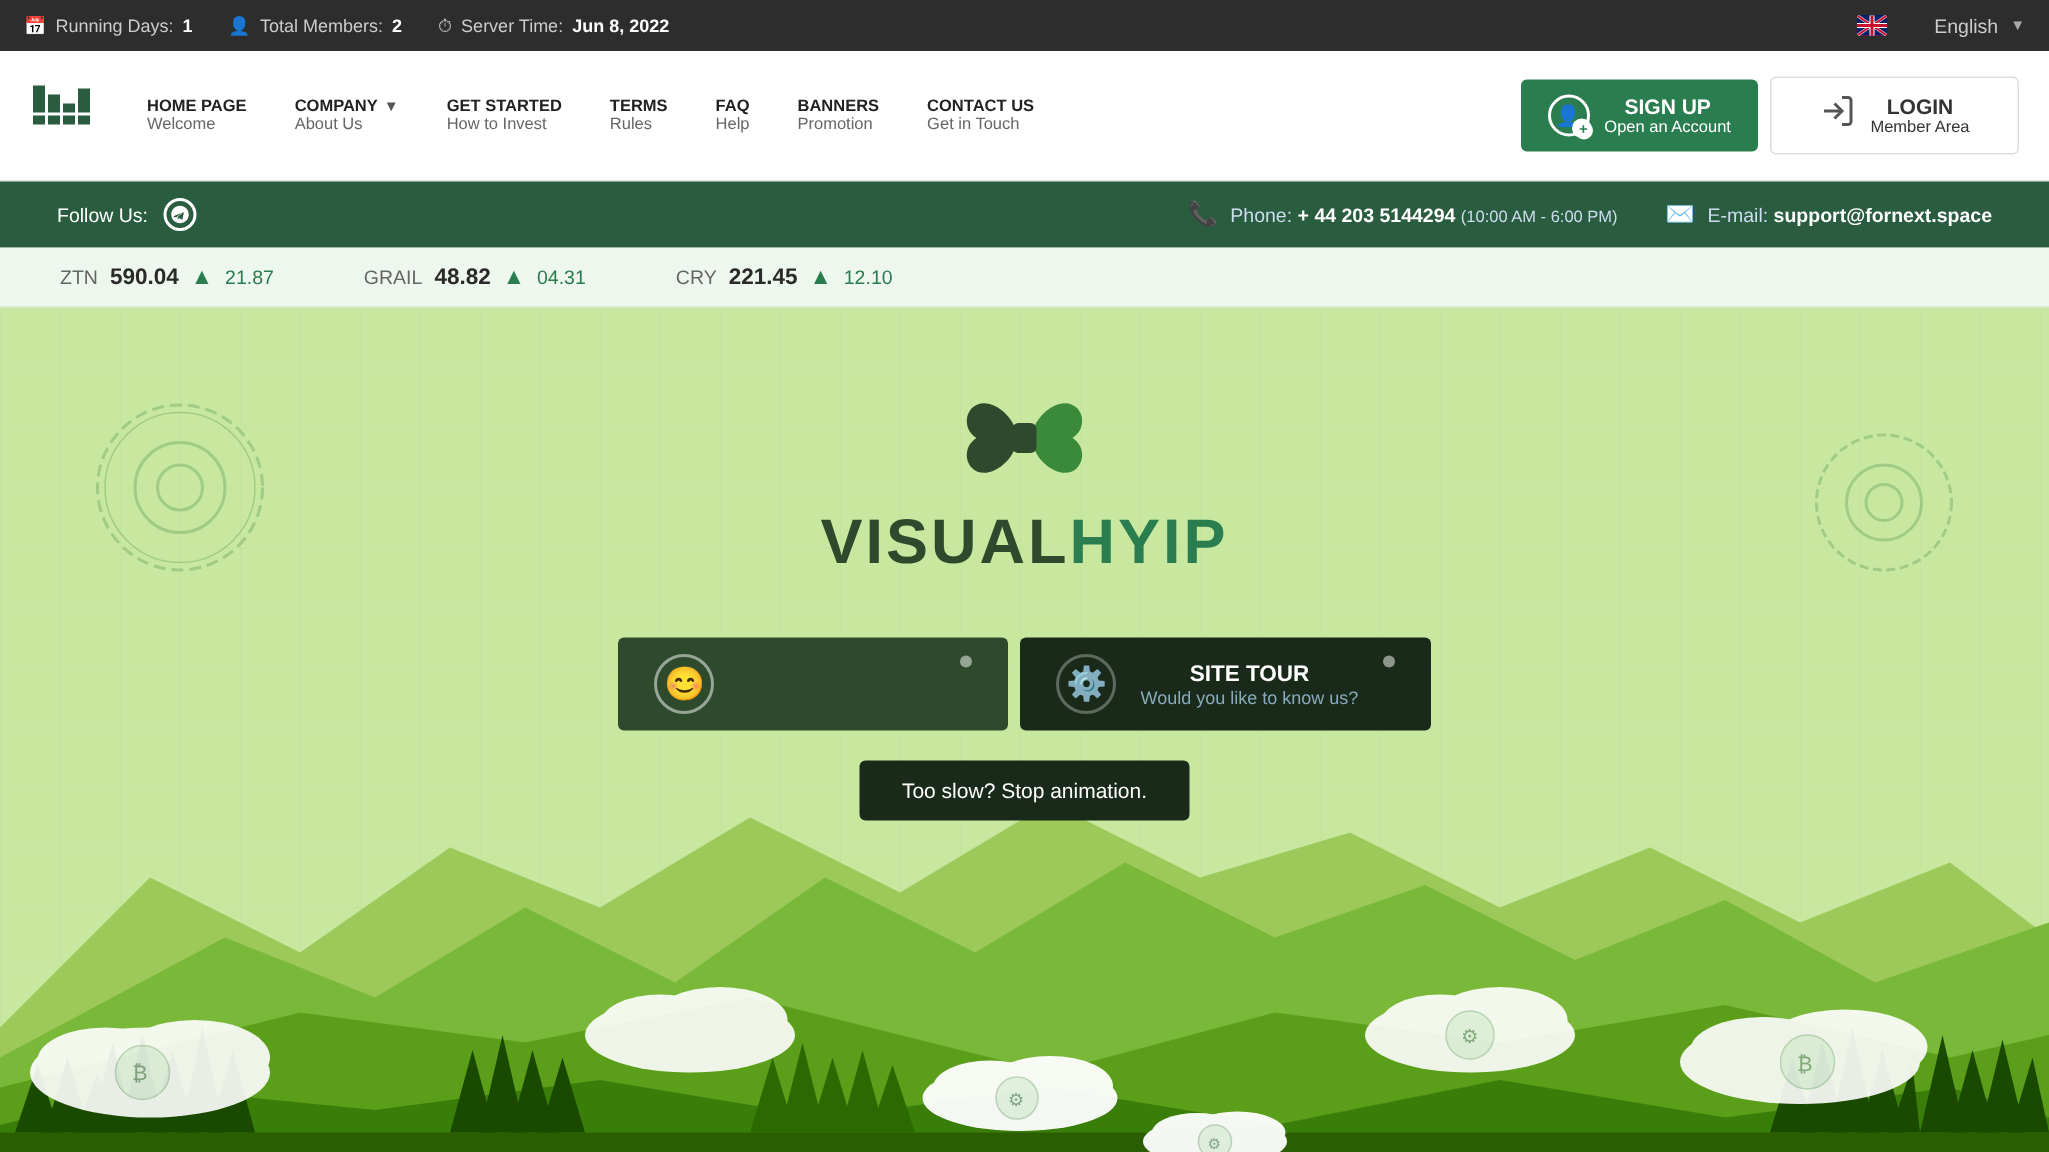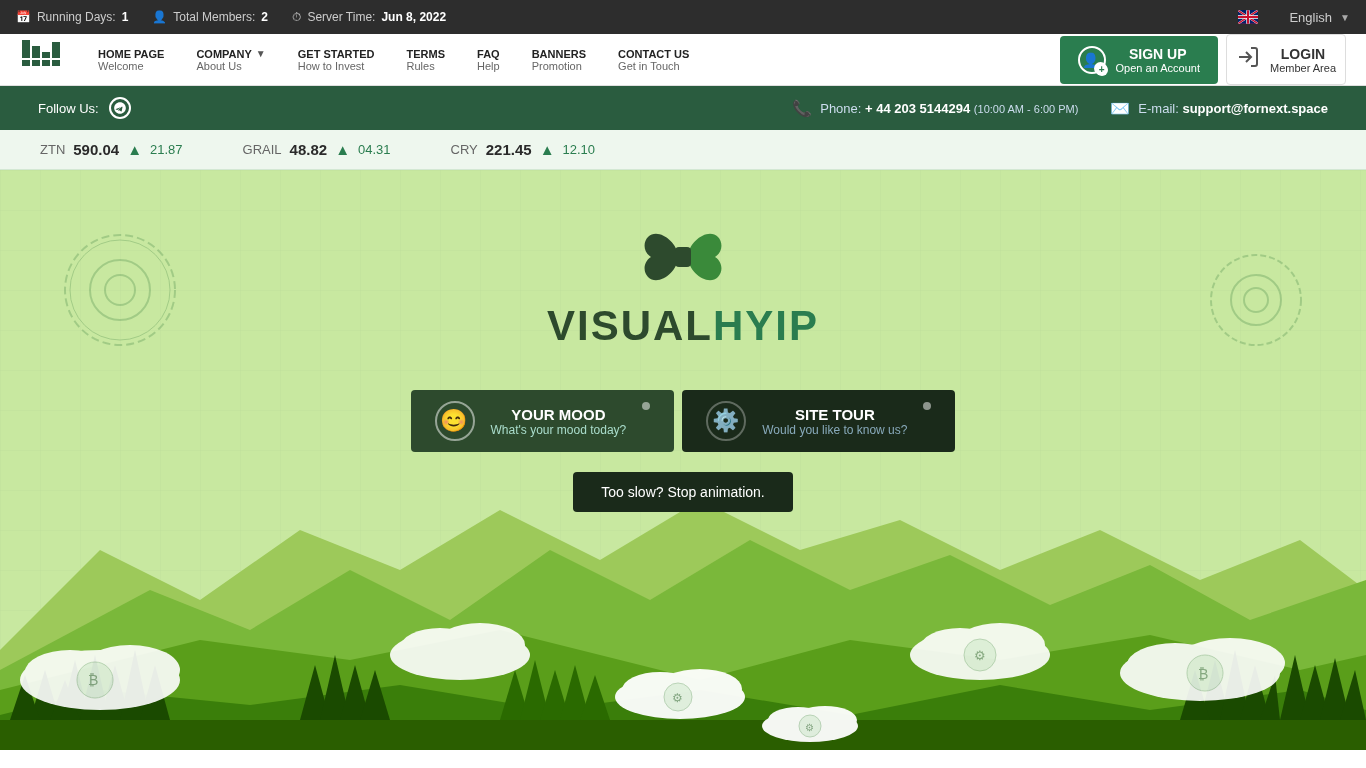--- a/index.html
+++ b/index.html
@@ -30,21 +30,21 @@
     }
     .lang-label { color: #ccc; font-size: 13px; padding-left: 23px; }
     .lang-arrow { color: #aaa; font-size: 10px; }
 
     
     .navbar {
       background: #fff;
       display: flex;
       align-items: center;
       padding: 0 20px;
-      height: 52px;
+      height: 87px;
       border-bottom: 1px solid #e0e0e0;
     }
     .logo-area { display: flex; align-items: center; margin-right: 20px; }
     .logo-icon {
       width: 44px; height: 44px;
       display: flex; flex-direction: column; gap: 3px; justify-content: center;
     }
     .nav-links { display: flex; align-items: center; flex: 1; gap: 4px; }
     .nav-item {
       display: flex; flex-direction: column;
@@ -103,21 +103,21 @@
       text-align: center;
     }
     .btn-signup-text { display: flex; flex-direction: column; }
     .btn-signup-text .top { font-size: 14px; font-weight: bold; }
     .btn-signup-text .sub { font-size: 11px; text-align: right; }
     .btn-login {
       background: #fff;
       color: #333;
       border: 1px solid #ddd;
       border-radius: 4px;
-      padding: 10px 9px;
+      padding: 10px 32px;
       cursor: pointer;
       display: flex; align-items: center; gap: 10px;
     }
     .btn-login-icon { font-size: 20px; color: #555; }
     .btn-login-text { display: flex; flex-direction: column; }
     .btn-login-text .top { font-size: 14px; font-weight: bold; }
     .btn-login-text .sub { font-size: 11px; }
 
     
     .follow-bar {
@@ -488,24 +488,20 @@
       </svg>
     </div>
     <div class="hero-title">
       <span class="visual">VISUAL</span><span class="hyip">HYIP</span>
     </div>
   </div>
 
   <div class="hero-buttons">
     <button class="btn-mood">
       <div class="btn-mood-icon">😊</div>
-      <div class="btn-mood-text">
-        <div class="top">YOUR MOOD</div>
-        <div class="sub">What's your mood today?</div>
-      </div>
       <div class="btn-dot"></div>
     </button>
     <button class="btn-tour">
       <div class="btn-tour-icon">⚙️</div>
       <div class="btn-tour-text">
         <div class="top">SITE TOUR</div>
         <div class="sub">Would you like to know us?</div>
       </div>
       <div class="btn-dot"></div>
     </button>

